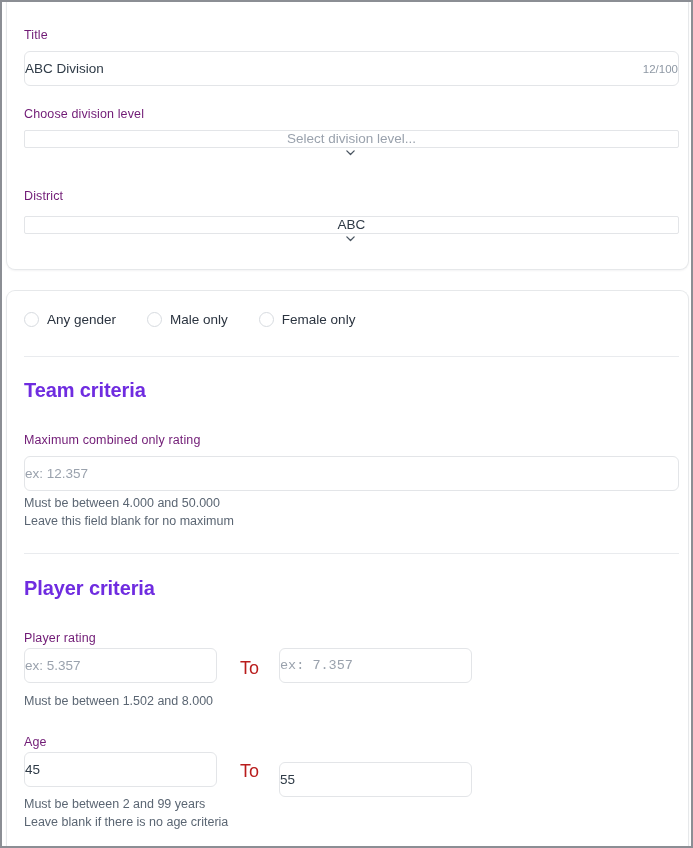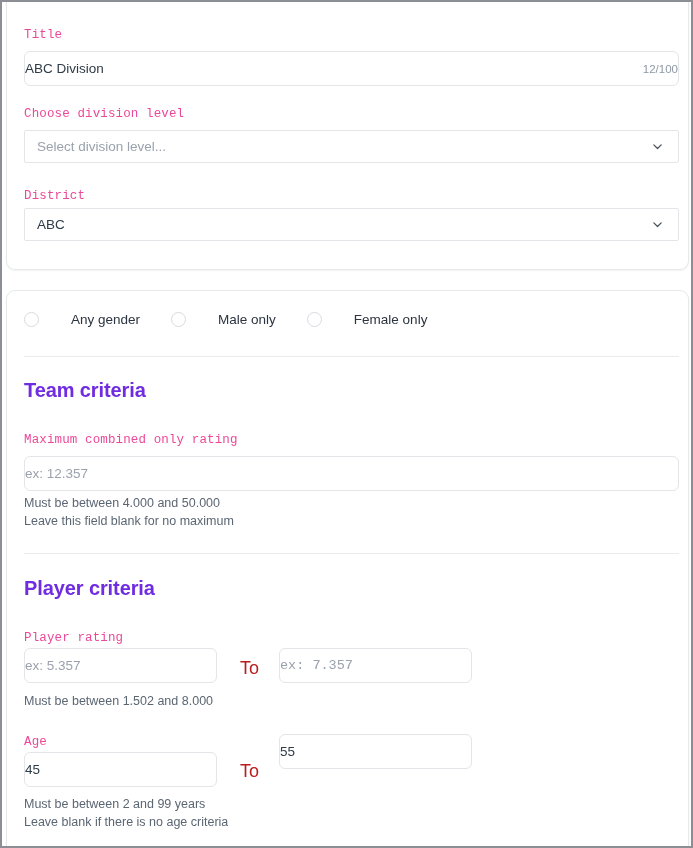--- a/index.html
+++ b/index.html
@@ -63,24 +63,23 @@
     border-bottom: none;
   }
 
   
   .field {
     position: absolute;
   }
   .label {
     font-size: 12.5px;
     line-height: 15px;
-    color: #ec4899;
+    color: #701a75;
     font-weight: 400;
     letter-spacing: 0.01em;
-    font-family: Liberation Mono, monospace;
   }
   .input-box {
     box-sizing: border-box;
     border: 1px solid #e3e5e8;
     border-radius: 6px;
     background: #ffffff;
     height: 35px;
     display: flex;
     align-items: center;
     padding: 0 0;
@@ -100,26 +99,27 @@
   }
   .counter {
     color: #8e98a4;
     font-size: 11.5px;
   }
   .select-box {
     box-sizing: border-box;
     border: 1px solid #e3e5e8;
     border-radius: 2px;
     background: #ffffff;
-    height: 33px;
+    height: 18px;
     display: flex;
     align-items: center;
     justify-content: space-between;
     padding: 0 12px 0 12px;
     font-size: 13.5px;
+    flex-direction: column;
   }
   .chev {
     width: 13px;
     height: 13px;
     display: block;
     color: #4a5560;
     margin-right: 2px;
   }
 
   
@@ -127,21 +127,20 @@
     position: absolute;
     left: 20px;
     top: 310px;
     display: flex;
     align-items: center;
   }
   .radio-item {
     display: flex;
     align-items: center;
     margin-right: 31px;
-    gap: 24px;
   }
   .radio-circle {
     width: 15px;
     height: 15px;
     border-radius: 50%;
     border: 1.5px solid #d7dbe0;
     background: #ffffff;
     box-sizing: border-box;
     margin-right: 8px;
     flex: none;
@@ -211,21 +210,21 @@
         <span>
           <svg class="chev" viewBox="0 0 16 16" fill="none" stroke="currentColor" stroke-width="1.6" stroke-linecap="round" stroke-linejoin="round">
               <polyline points="3.5,6 8,10.5 12.5,6"></polyline>
             </svg>
         </span>
       </div>
     </div>
 
     <div class="field" style="left:20px; top:187px; width:655px;">
       <div class="label">District</div>
-      <div class="select-box" style="margin-top:4px;">
+      <div class="select-box" style="margin-top:12px;">
         <span class="input-value">ABC</span>
         <span>
           <svg class="chev" viewBox="0 0 16 16" fill="none" stroke="currentColor" stroke-width="1.6" stroke-linecap="round" stroke-linejoin="round">
               <polyline points="3.5,6 8,10.5 12.5,6"></polyline>
             </svg>
         </span>
       </div>
     </div>
 
     <div class="card card-bottom"></div>
@@ -274,21 +273,21 @@
     </div>
     <div class="helper" style="top:691px;">
       <div>Must be between 1.502 and 8.000</div>
     </div>
 
     <div class="label" style="position:absolute; left:20px; top:733px;">Age</div>
     <div class="input-box" style="position:absolute; left:20px; top:750px; width:193px;">
       <span class="input-value">45</span>
     </div>
     <div class="to-label" style="left:236px; top:759px;">To</div>
-    <div class="input-box" style="position:absolute; left:275px; top:732px; width:193px;">
+    <div class="input-box" style="position:absolute; left:275px; top:760px; width:193px;">
       <span class="input-value">55</span>
     </div>
     <div class="helper" style="top:794px;">
       <div>Must be between 2 and 99 years</div>
       <div>Leave blank if there is no age criteria</div>
     </div>
 
   </div>
 </div>
 

